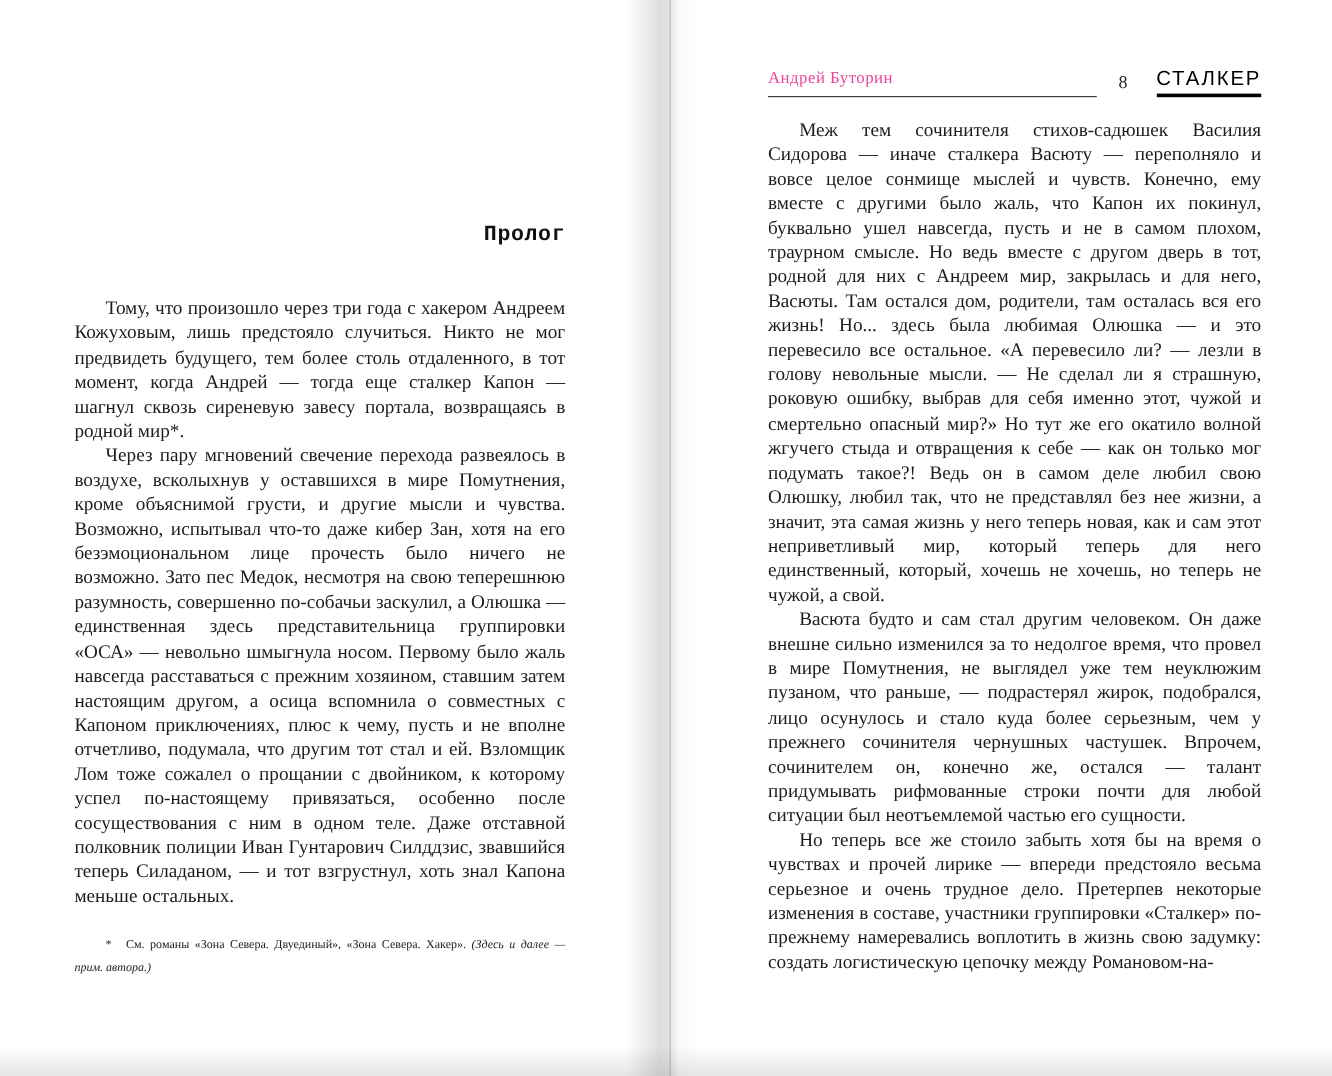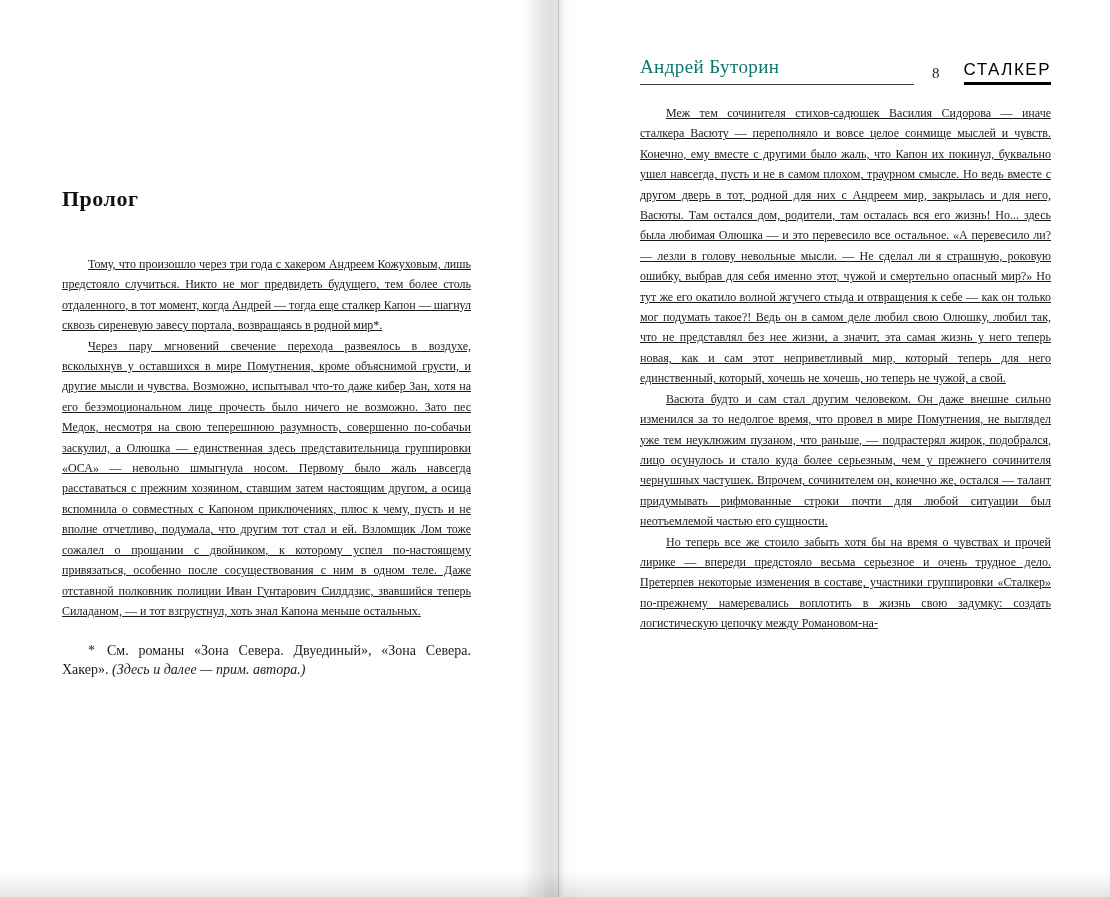--- a/index.html
+++ b/index.html
@@ -55,43 +55,42 @@
   
   .left-page {
     position: absolute;
     left: 62px;
     top: 0;
     width: 409px;
     padding-top: 186px;
   }
   .chapter-title {
     margin: 0;
-    text-align: left;
-    font-family: Liberation Serif, serif;
+    text-align: right;
+    font-family: Liberation Mono, monospace;
     font-weight: 700;
-    font-size: 22px;
+    font-size: 18px;
     letter-spacing: 0.5px;
     color: #111;
   }
   .body-text p {
     margin: 0;
-    font-size: 12px;
+    font-size: 16px;
     line-height: 20.4px;
     text-align: justify;
     text-indent: 26px;
     hyphens: auto;
-    text-decoration: underline;
     -webkit-hyphens: auto;
   }
   .left-page .body-text {
     margin-top: 42px;
   }
   .footnote {
     margin-top: 20px;
-    font-size: 14px;
+    font-size: 10px;
     line-height: 19px;
     text-align: justify;
     text-indent: 26px;
     hyphens: auto;
   }
   .fn-marker {
     margin-right: 12px;
   }
   .italic {
     font-style: italic;
@@ -108,23 +107,23 @@
   .page-header {
     display: flex;
     align-items: flex-end;
   }
   .author-rule {
     flex: 1;
     border-bottom: 1px solid #3c3c3c;
     padding-bottom: 6px;
   }
   .author {
-    font-size: 19px;
+    font-size: 14px;
     letter-spacing: 0.4px;
-    color: #0f766e;
+    color: #ec4899;
   }
   .page-num {
     margin: 0 24px 3px 18px;
     font-size: 15px;
     color: #222;
   }
   .series-logo {
     font-family: "Liberation Sans", sans-serif;
     font-weight: 400;
     font-size: 17px;

